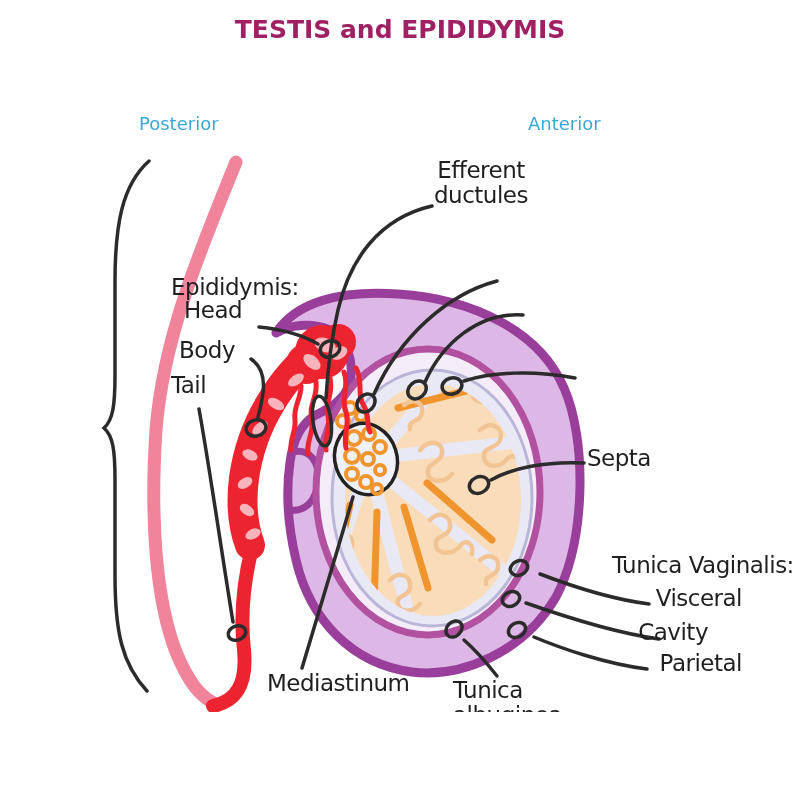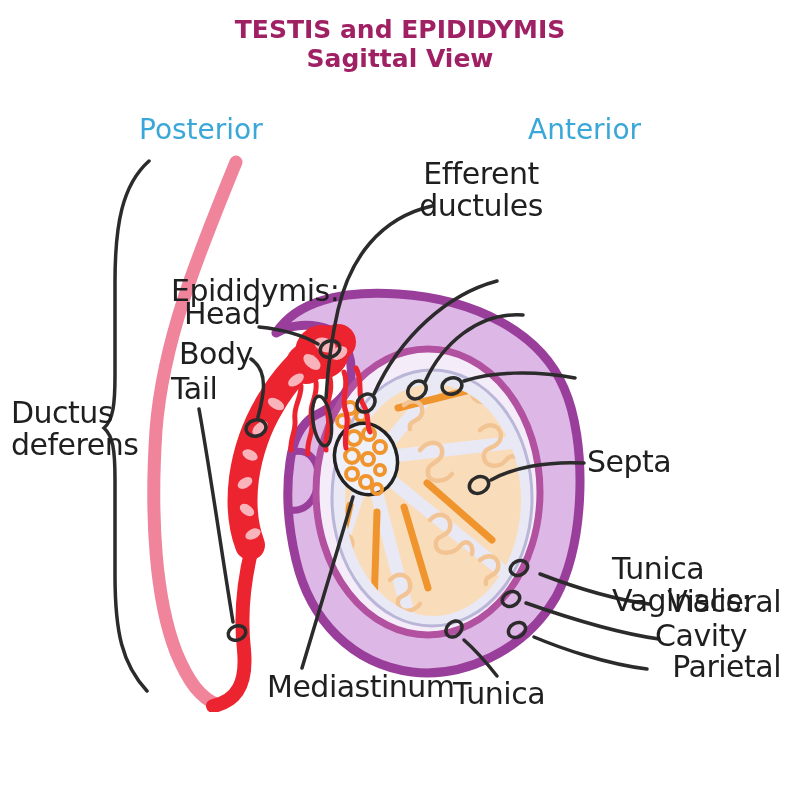--- a/index.html
+++ b/index.html
@@ -1,25 +1,25 @@
 <!DOCTYPE html>
 <html style="--title: #a02064; --orientation: #3aa7d9; --label: #1f1f1f; --line: #2b2b2b; --purple_dark: #993e9b; --purple_light: #ddb7e5; --magenta_ring: #b1519f; --cavity_fill: #f4ecf8; --albuginea_fill: #e9e8f5; --albuginea_stroke: #b9b6d8; --lobule_fill: #f9ddbb; --septa_orange: #f0942e; --squiggle: #f3c493; --red: #ec2430; --pink: #f0849b; --pink_oval: #f9b3bb;"><head>
 <meta charset="utf-8">
 <style>
   html,body{margin:0;padding:0;background:#ffffff;}
   #stage{position:relative;width:800px;height:712px;background:#fff;overflow:hidden;
          font-family:"DejaVu Sans","Liberation Sans",sans-serif;}
   #art{position:absolute;left:0;top:0;}
-  .lbl{position:absolute;color:var(--label,#1f1f1f);font-size:30px;line-height:1.08;
+  .lbl{position:absolute;color:var(--label,#1f1f1f);font-size:23px;line-height:1.08;
        white-space:pre-line;letter-spacing:-0.5px;}
   .lbl.center{transform:translateX(-50%);text-align:center;}
-  .lbl.right{transform:translateX(-100%);text-align:center;margin-left:39px;}
+  .lbl.right{transform:translateX(-100%);text-align:center;}
   .title{position:absolute;left:400px;transform:translateX(-50%);text-align:center;
          font-weight:bold;font-size:25px;color:var(--title,#a02064);letter-spacing:0;}
-  .orient{position:absolute;font-size:28px;color:var(--orientation,#3aa7d9);letter-spacing:0;}
+  .orient{position:absolute;font-size:18px;color:var(--orientation,#3aa7d9);letter-spacing:0;}
   
   .blob{fill:var(--purple_light);stroke:var(--purple_dark);stroke-width:9;stroke-linejoin:round;}
   .curl{fill:none;stroke:var(--purple_dark);stroke-width:7;stroke-linecap:round;}
   .ring{fill:var(--cavity_fill);stroke:var(--magenta_ring);stroke-width:7;}
   .albug{fill:var(--albuginea_fill);stroke:var(--albuginea_stroke);stroke-width:3;}
   .lobfill{fill:var(--lobule_fill);}
   .septum{stroke:var(--albuginea_fill);stroke-width:13;stroke-linecap:round;fill:none;}
   .oseptum{stroke:var(--septa_orange);stroke-width:7;stroke-linecap:round;fill:none;}
   .squig{stroke:var(--squiggle);stroke-width:4.5;stroke-linecap:round;fill:none;}
   .medi{fill:#eef0fa;stroke:#222222;stroke-width:3.5;}
@@ -167,35 +167,32 @@
 
       <path class="lead" d="M 199 409 C 210 470 222 555 233 622"></path>
       <ellipse class="tip" cx="237" cy="633" rx="9" ry="7" transform="rotate(-20 237 633)"></ellipse>
 
       <path class="lead" d="M 149 161 C 122 185 115 225 115 282 L 115 375 C 115 405 113 420 104 428
                C 113 436 115 450 115 480 L 115 575 C 115 632 122 664 147 691"></path>
     </g>
   </svg>
 
   <div class="title" style="top:15px">TESTIS and EPIDIDYMIS</div>
-  <div class="title" style="top:44px">Sagittal View</div>
 
   <div class="orient" style="left:139px;top:113px">Posterior</div>
   <div class="orient" style="left:528px;top:113px">Anterior</div>
 
   <div class="lbl center" style="left:481px;top:158px">Efferent
 ductules</div>
   <div class="lbl" style="left:587px;top:446px">Septa</div>
   <div class="lbl" style="left:612px;top:553px">Tunica Vaginalis:</div>
   <div class="lbl right" style="left:742px;top:586px">Visceral</div>
   <div class="lbl right" style="left:708px;top:620px">Cavity</div>
   <div class="lbl right" style="left:742px;top:651px">Parietal</div>
   <div class="lbl" style="left:453px;top:678px">Tunica
 albuginea</div>
   <div class="lbl" style="left:267px;top:671px">Mediastinum</div>
   <div class="lbl" style="left:171px;top:275px">Epididymis:</div>
   <div class="lbl" style="left:184px;top:298px">Head</div>
   <div class="lbl" style="left:179px;top:338px">Body</div>
   <div class="lbl" style="left:171px;top:373px">Tail</div>
-  <div class="lbl" style="left:11px;top:397px">Ductus
-deferens</div>
 
 </div>
 
 </body></html>

